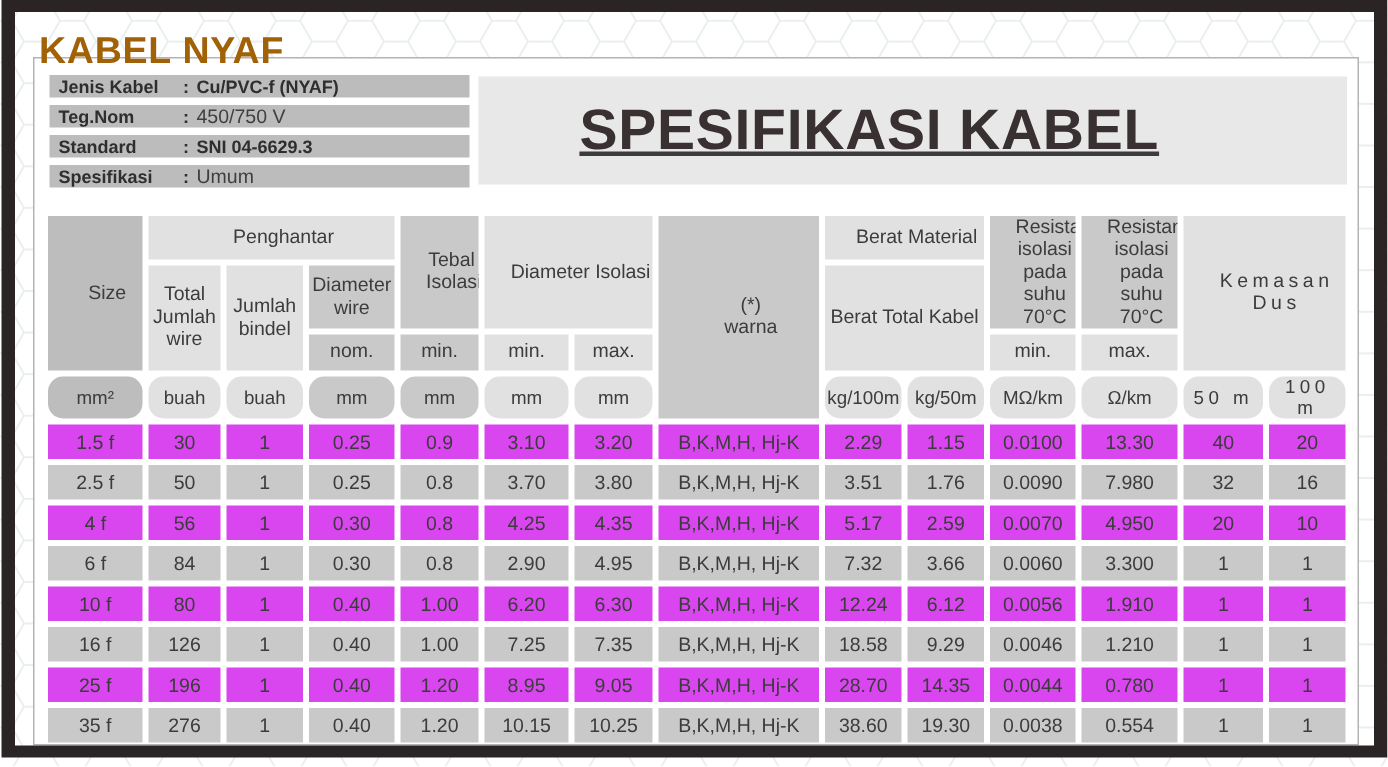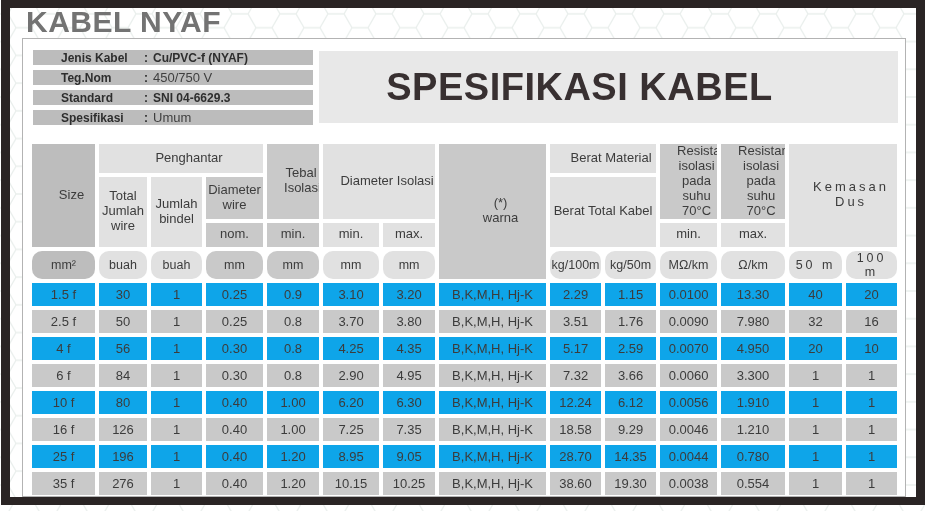--- a/index.html
+++ b/index.html
@@ -8,41 +8,42 @@
     position:relative; width:925px; height:511px; overflow:hidden;
     background:#ffffff; font-family:"Liberation Sans", sans-serif; color:#3c3c3c;
   }
   .hexbg { position:absolute; left:0; top:0; z-index:0; }
   .frame {
     position:absolute; left:1px; top:0; right:0; bottom:6px; z-index:5;
     border:8px solid #2a2424; border-left-width:9px; border-right-width:9px;
     pointer-events:none;
   }
   .page-title {
-    position:absolute; left:26px; top:5px; z-index:2;
-    font-size:30px; font-weight:800; letter-spacing:0.5px; color:#737373;
+    position:absolute; left:26px; top:20px; z-index:2;
+    font-size:25px; font-weight:800; letter-spacing:0.5px; color:#a16207;
   }
   .panel {
     position:absolute; left:22px; top:38px; width:884px; height:459px; z-index:1;
     background:#ffffff; border:1px solid #b3b3b3;
   }
   
   .info-box { position:absolute; left:10px; top:11px; width:280px;
     display:flex; flex-direction:column; gap:5px; }
   .info-bar { background:#bcbcbc; height:15px; display:flex; align-items:center;
-    padding-left:28px; font-size:12px; color:#2e2e2e; }
+    padding-left:6px; font-size:12px; color:#2e2e2e; }
   .info-label { font-weight:bold; width:78px; }
   .info-colon { font-weight:bold; width:14px; text-align:center; }
   .info-value.v-bold { font-weight:bold; font-size:12px; }
   .info-value.v-reg { font-weight:normal; font-size:13px; color:#3f3f3f; }
   
   .banner {
     position:absolute; left:296px; top:12px; width:579px; height:72px;
     background:#e8e8e8; display:flex; align-items:center; justify-content:center;
     padding-right:58px;
+    text-decoration:underline;
   }
   .banner-text { font-size:38px; font-weight:bold; letter-spacing:0.5px; color:#383031; }
   
   table.spec {
     position:absolute; left:5px; top:101px;
     border-collapse:separate; border-spacing:4px;
     table-layout:fixed; width:873px;
   }
   .spec th, .spec td {
     text-align:center; vertical-align:middle; font-weight:normal;
@@ -50,21 +51,21 @@
   }
   .spec th { font-size:13px; white-space:pre-line; line-height:1.15; }
   .spec thead .rowA th { height:29px;padding-left:17px; }
   .spec thead .rowB th { height:40px; }
   .spec thead .rowC th { height:24px; }
   .spec thead .rowD td { height:21px; font-size:12.5px;border-radius:10px; }
   .spec tbody td { height:23px; font-size:13px; }
   .c-light { background:#e1e1e1; }
   .c-mid   { background:#c9c9c9; }
   .c-dark  { background:#bdbdbd;margin-left:36px; }
-  .r-light td { background:#0ea5e9; }
+  .r-light td { background:#d946ef; }
   .r-mid   td { background:#c9c9c9;margin-left:47px; }
   .h-lg  { font-size:14px; }
   .h-sm  { font-size:10px; line-height:1.2; }
   .spaced { letter-spacing:3px; }
   .u-bold { font-weight:bold; font-size:13px; }
 </style>
 </head>
 <body>
 
 <svg class="hexbg" width="925" height="511" xmlns="http://www.w3.org/2000/svg">

